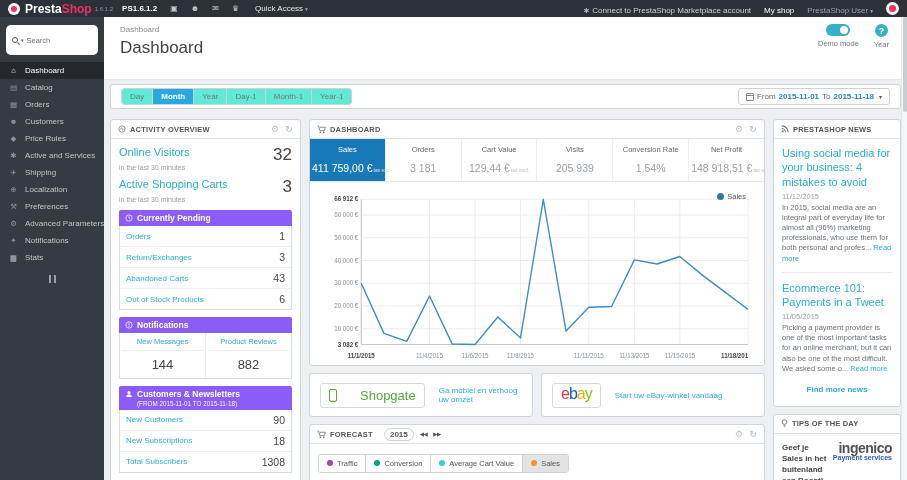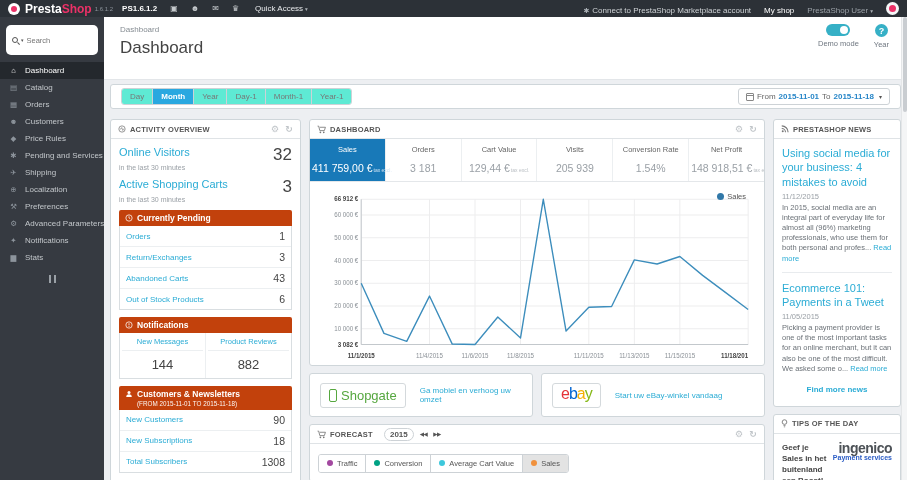--- a/index.html
+++ b/index.html
@@ -73,21 +73,21 @@
 .hd-icons{margin-left:auto;display:flex;gap:6px;color:#c0c5c9;font-size:9px}
 .hd-ico{cursor:pointer;line-height:1}
 
 
 .act-body{padding:7px 8px 0}
 .metric{display:flex;justify-content:space-between;align-items:flex-start;cursor:pointer}
 .metric-label{font-size:11px;color:#2bacd5}
 .metric-value{font-size:17px;color:#444;font-weight:300;line-height:1}
 .metric-sub{font-size:7px;color:#9aa0a6;margin:1px 0 7px}
 .sec{margin:0 0 7px}
-.sec-hd{background:#c2410c;color:#fff;padding:3px 6px;display:flex;align-items:flex-start;gap:4px;border-radius:2px 2px 0 0}
+.sec-hd{background:#8b5cf6;color:#fff;padding:3px 6px;display:flex;align-items:flex-start;gap:4px;border-radius:2px 2px 0 0}
 .sec-title{font-size:8.5px;font-weight:bold;line-height:1.2}
 .sec-sub{font-size:6.3px;opacity:.95}
 .sec-rows{border:1px solid #d9dee1;border-top:0}
 .srow{display:flex;justify-content:space-between;align-items:center;padding:4px 6px;border-bottom:1px solid #eceff1;cursor:pointer}
 .srow:last-child{border-bottom:0}
 .srow-label{font-size:8px;color:#2bacd5}
 .srow-value{font-size:10.5px;color:#444}
 .notif-cols{display:flex;border:1px solid #d9dee1;border-top:0}
 .ncol{flex:1;text-align:center;padding:4px 2px 6px;cursor:pointer}
 .ncol+.ncol{border-left:1px solid #eceff1}
@@ -108,21 +108,21 @@
 
 .chart-wrap{position:relative;padding:5px 8px 2px}
 .chart-legend{position:absolute;top:10px;right:18px;font-size:7.5px;color:#555;display:flex;align-items:center;gap:3px}
 .legend-dot{width:7px;height:7px;border-radius:50%;background:#3178a8}
 #sales-chart{display:block;width:100%;height:176px}
 #sales-chart text{font-family:"Liberation Sans","DejaVu Sans",sans-serif}
 
 
 .banners{display:flex;gap:8px}
 .banner{flex:1;background:#fff;border:1px solid #cfd6da;border-radius:3px;height:44px;display:flex;align-items:center;padding:0 10px;gap:14px;margin-bottom:7px}
-.sg-logo{border:1px solid #d4d9dc;border-radius:3px;padding:4px 8px;display:flex;align-items:center;gap:4px}
+.sg-logo{border:1px solid #d4d9dc;border-radius:3px;padding:4px 8px;display:flex;align-items:center;gap:23px}
 .sg-phone{width:8px;height:13px;border:1.5px solid #56a73f;border-radius:2px}
 .sg-name{font-size:13px;color:#56a73f}
 .ebay-logo{border:1px solid #d4d9dc;border-radius:3px;padding:1px 8px 4px;font-size:16px;font-weight:normal;letter-spacing:-1px}
 .eb-e{color:#e53238}.eb-b{color:#0064d2}.eb-a{color:#f5af02}.eb-y{color:#86b817}
 .banner-link{font-size:8px;color:#2bacd5;cursor:pointer}
 
 
 .fc-controls{display:flex;align-items:center;gap:6px;margin-left:7px}
 .fc-year{width:30px;height:13px;border:1px solid #cdd2d6;border-radius:8px;font-size:8px;font-weight:bold;color:#555;text-align:center;outline:none;font-family:inherit}
 .fc-nav{font-size:5.5px;color:#555;letter-spacing:-.5px;cursor:pointer}
@@ -198,21 +198,21 @@
     <div class="nav-item">
         <span class="ico">☻</span>
         <span>Customers</span>
       </div>
     <div class="nav-item">
         <span class="ico">◆</span>
         <span>Price Rules</span>
       </div>
     <div class="nav-item">
         <span class="ico">✱</span>
-        <span>Pending and Services</span>
+        <span>Active and Services</span>
       </div>
     <div class="nav-item">
         <span class="ico">✈</span>
         <span>Shipping</span>
       </div>
     <div class="nav-item">
         <span class="ico">⊕</span>
         <span>Localization</span>
       </div>
     <div class="nav-item">

